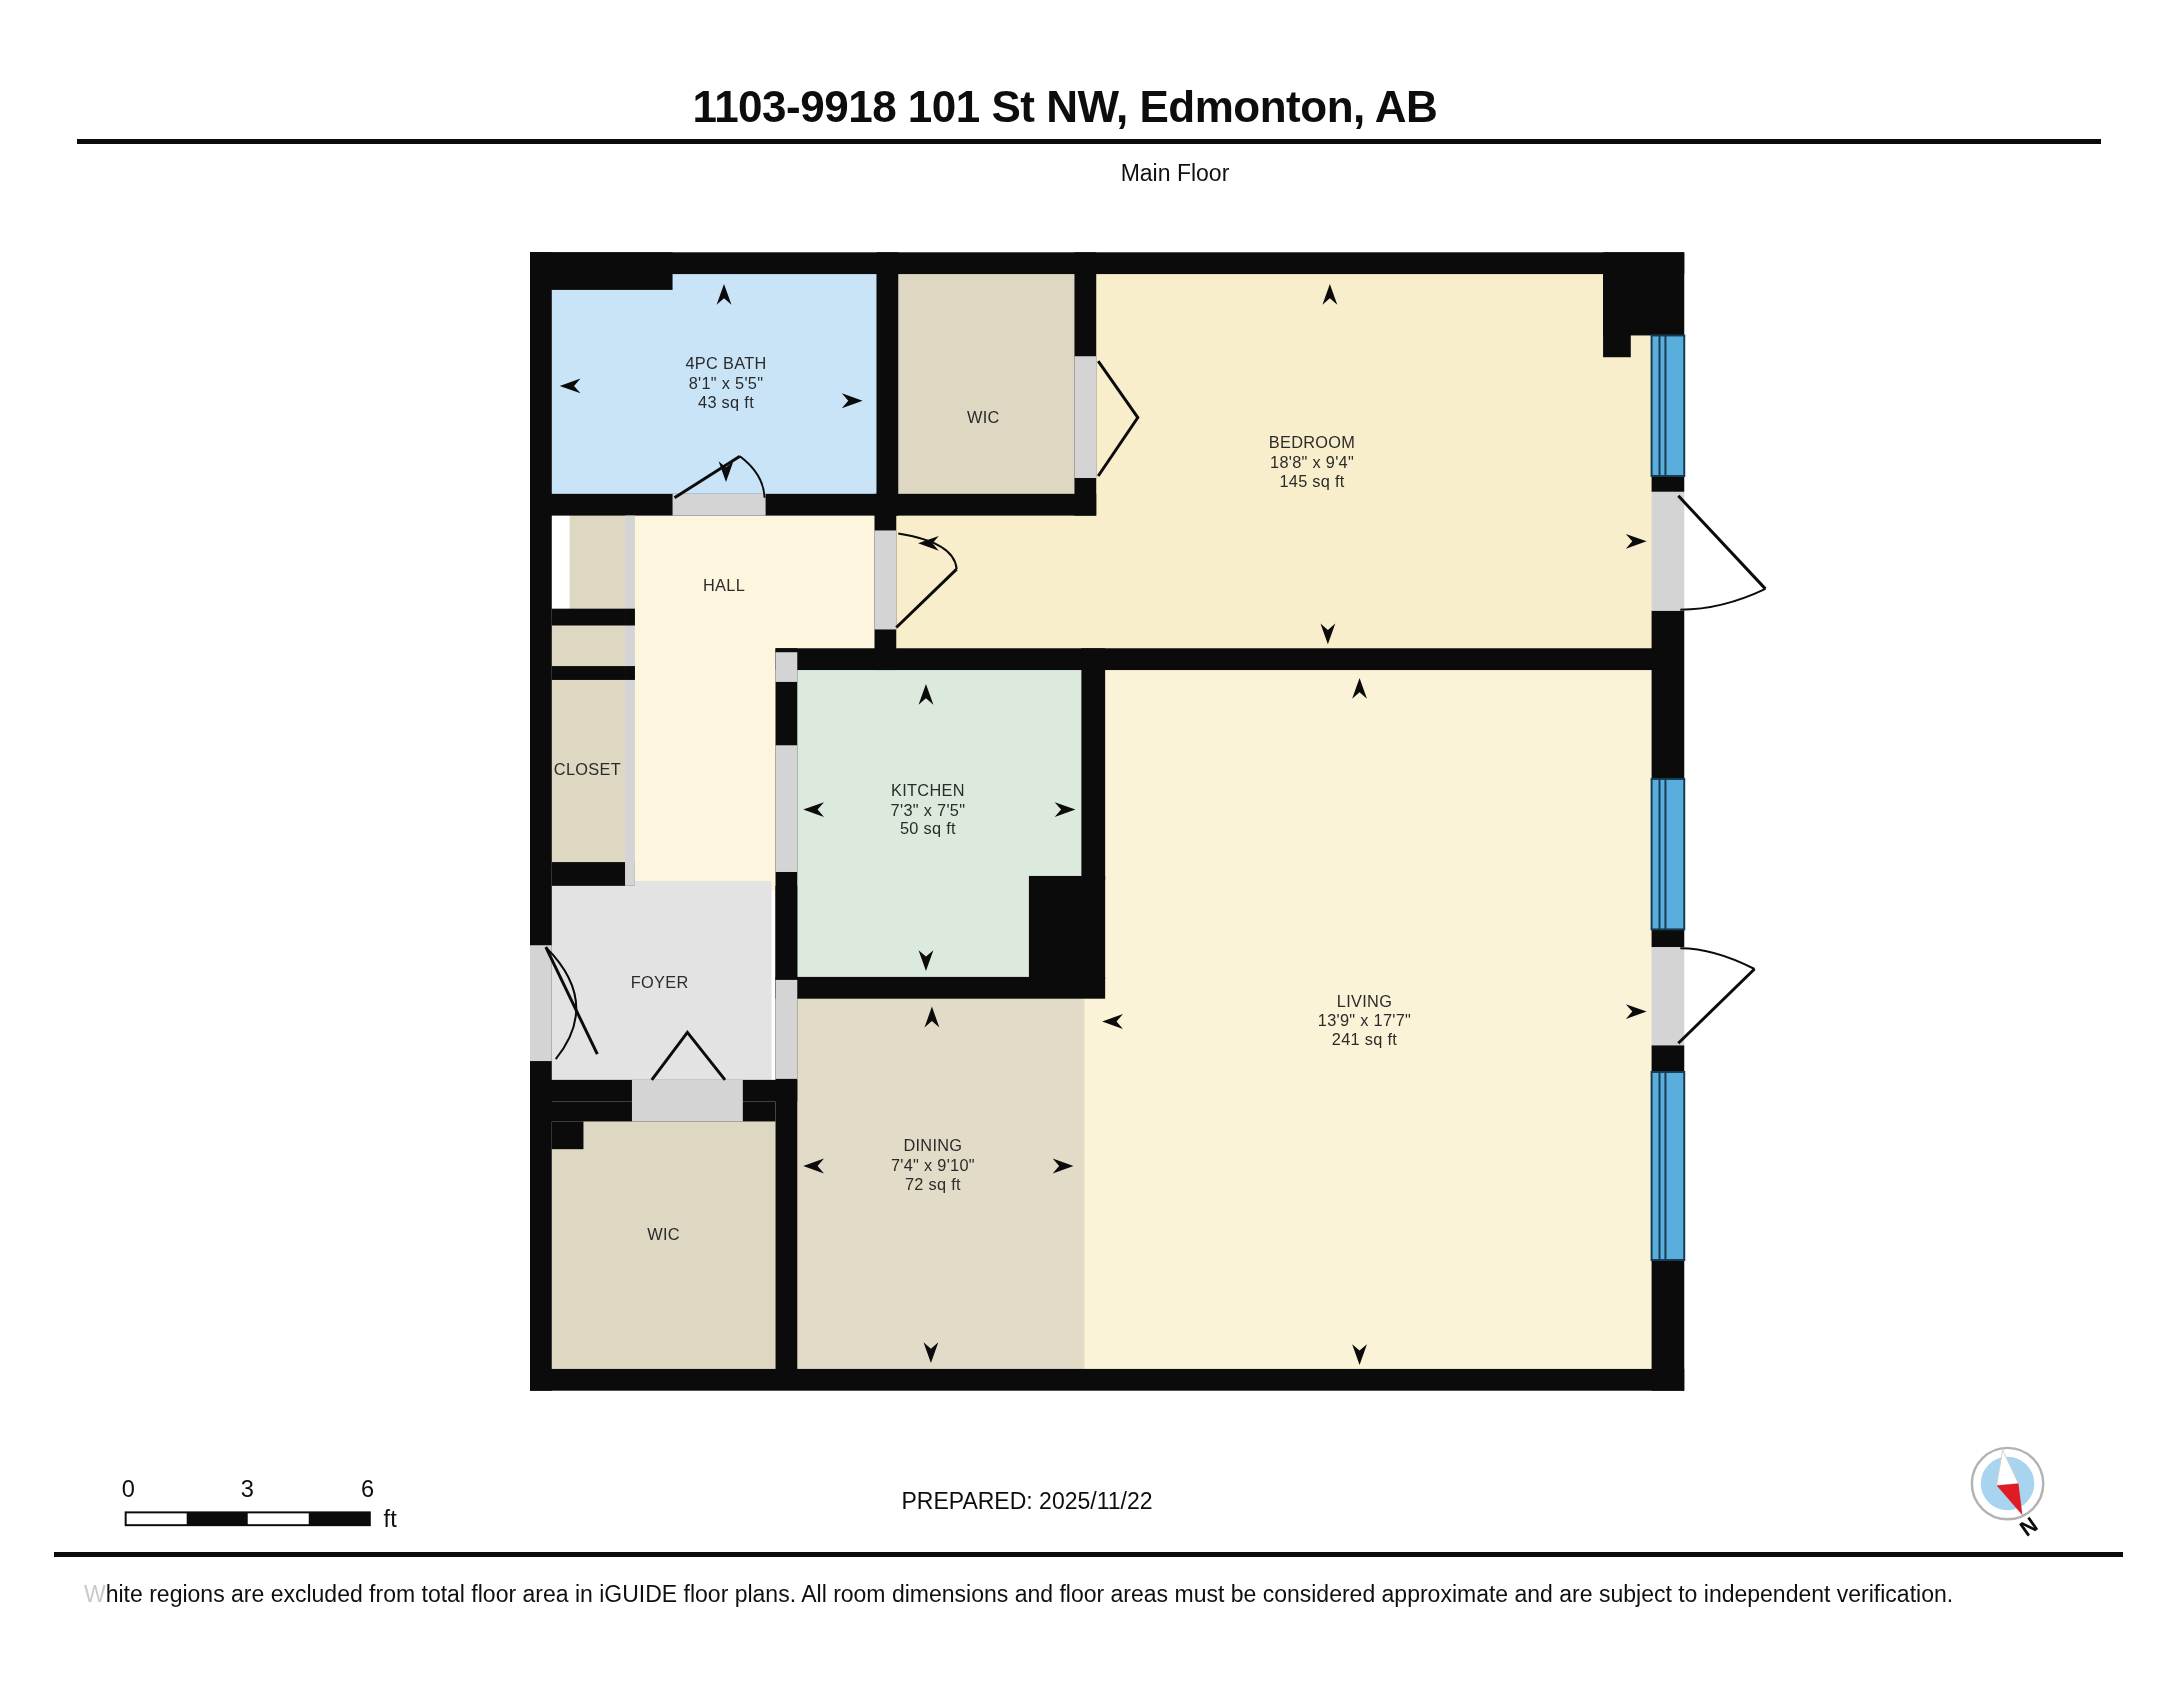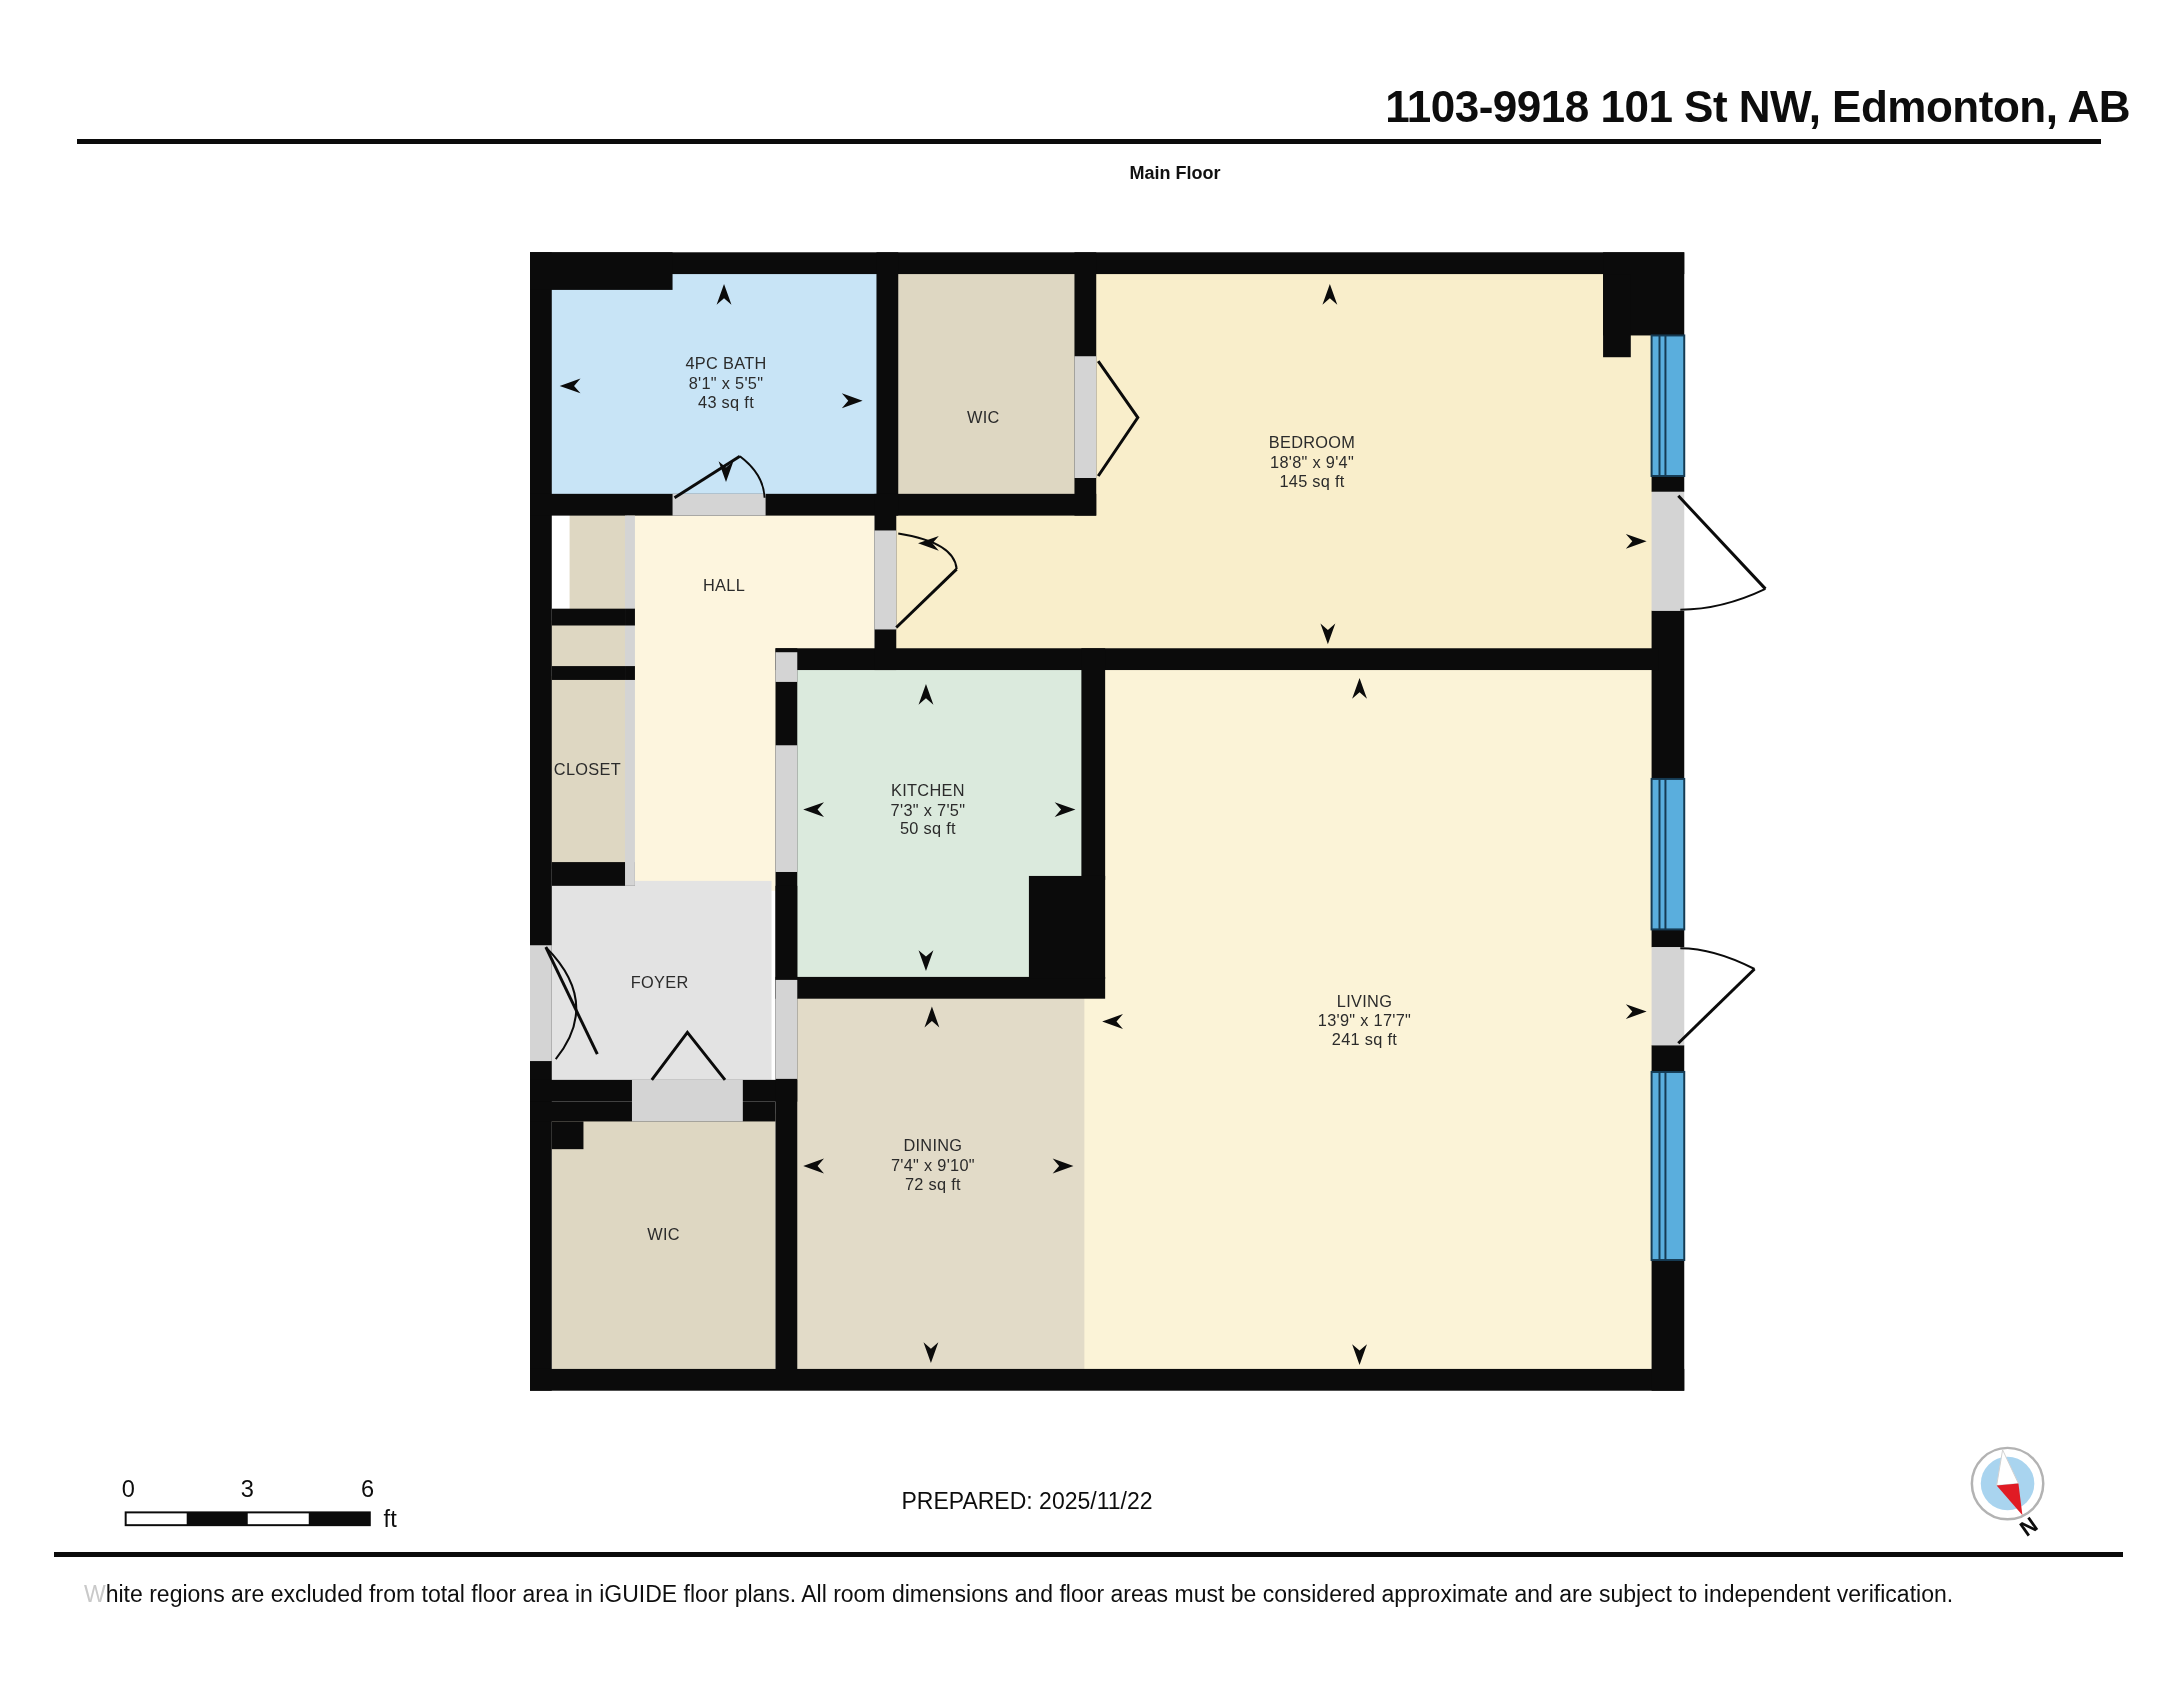--- a/index.html
+++ b/index.html
@@ -1,21 +1,21 @@
 <!DOCTYPE html>
 <html><head>
 <meta charset="utf-8">
 <style>
   html,body{margin:0;padding:0;background:#ffffff;}
   body{width:2178px;height:1683px;position:relative;font-family:"Liberation Sans",sans-serif;color:#111;overflow:hidden;}
   .abs{position:absolute;}
-  .page-title{top:82px;left:0;width:2130px;text-align:right;font-size:44px;font-weight:700;letter-spacing:-0.5px;color:#0d0d0d;}
+  .page-title{top:82px;left:0;width:2130px;text-align:center;font-size:44px;font-weight:700;letter-spacing:-0.5px;color:#0d0d0d;}
   .rule-top{top:139px;left:77px;width:2024px;height:5px;background:#0b0b0b;}
   .subtitle{top:156px;left:0;width:2178px;display:flex;justify-content:center;padding-left:172px;box-sizing:border-box;gap:26px;}
-  .floor-label{font-size:18px;font-weight:700;line-height:35px;}
+  .floor-label{font-size:23px;font-weight:400;line-height:35px;}
   .area-lines div{font-size:22px;line-height:35px;}
   .plan-svg{top:252px;left:530px;}
   .scale-svg{top:1473px;left:99px;}
   .prepared{top:1488px;left:0;width:2054px;text-align:center;font-size:23px;color:#0d0d0d;}
   .compass-svg{top:1434px;left:1955px;}
   .rule-bottom{top:1552px;left:54px;width:2069px;height:5px;background:#0b0b0b;}
   .disclaimer{top:1581px;left:84px;width:2039px;font-size:23px;color:#0f0f0f;}
   .disclaimer::first-letter{color:#c9c9c9;}
   
   .w{fill:#0b0b0b;}

